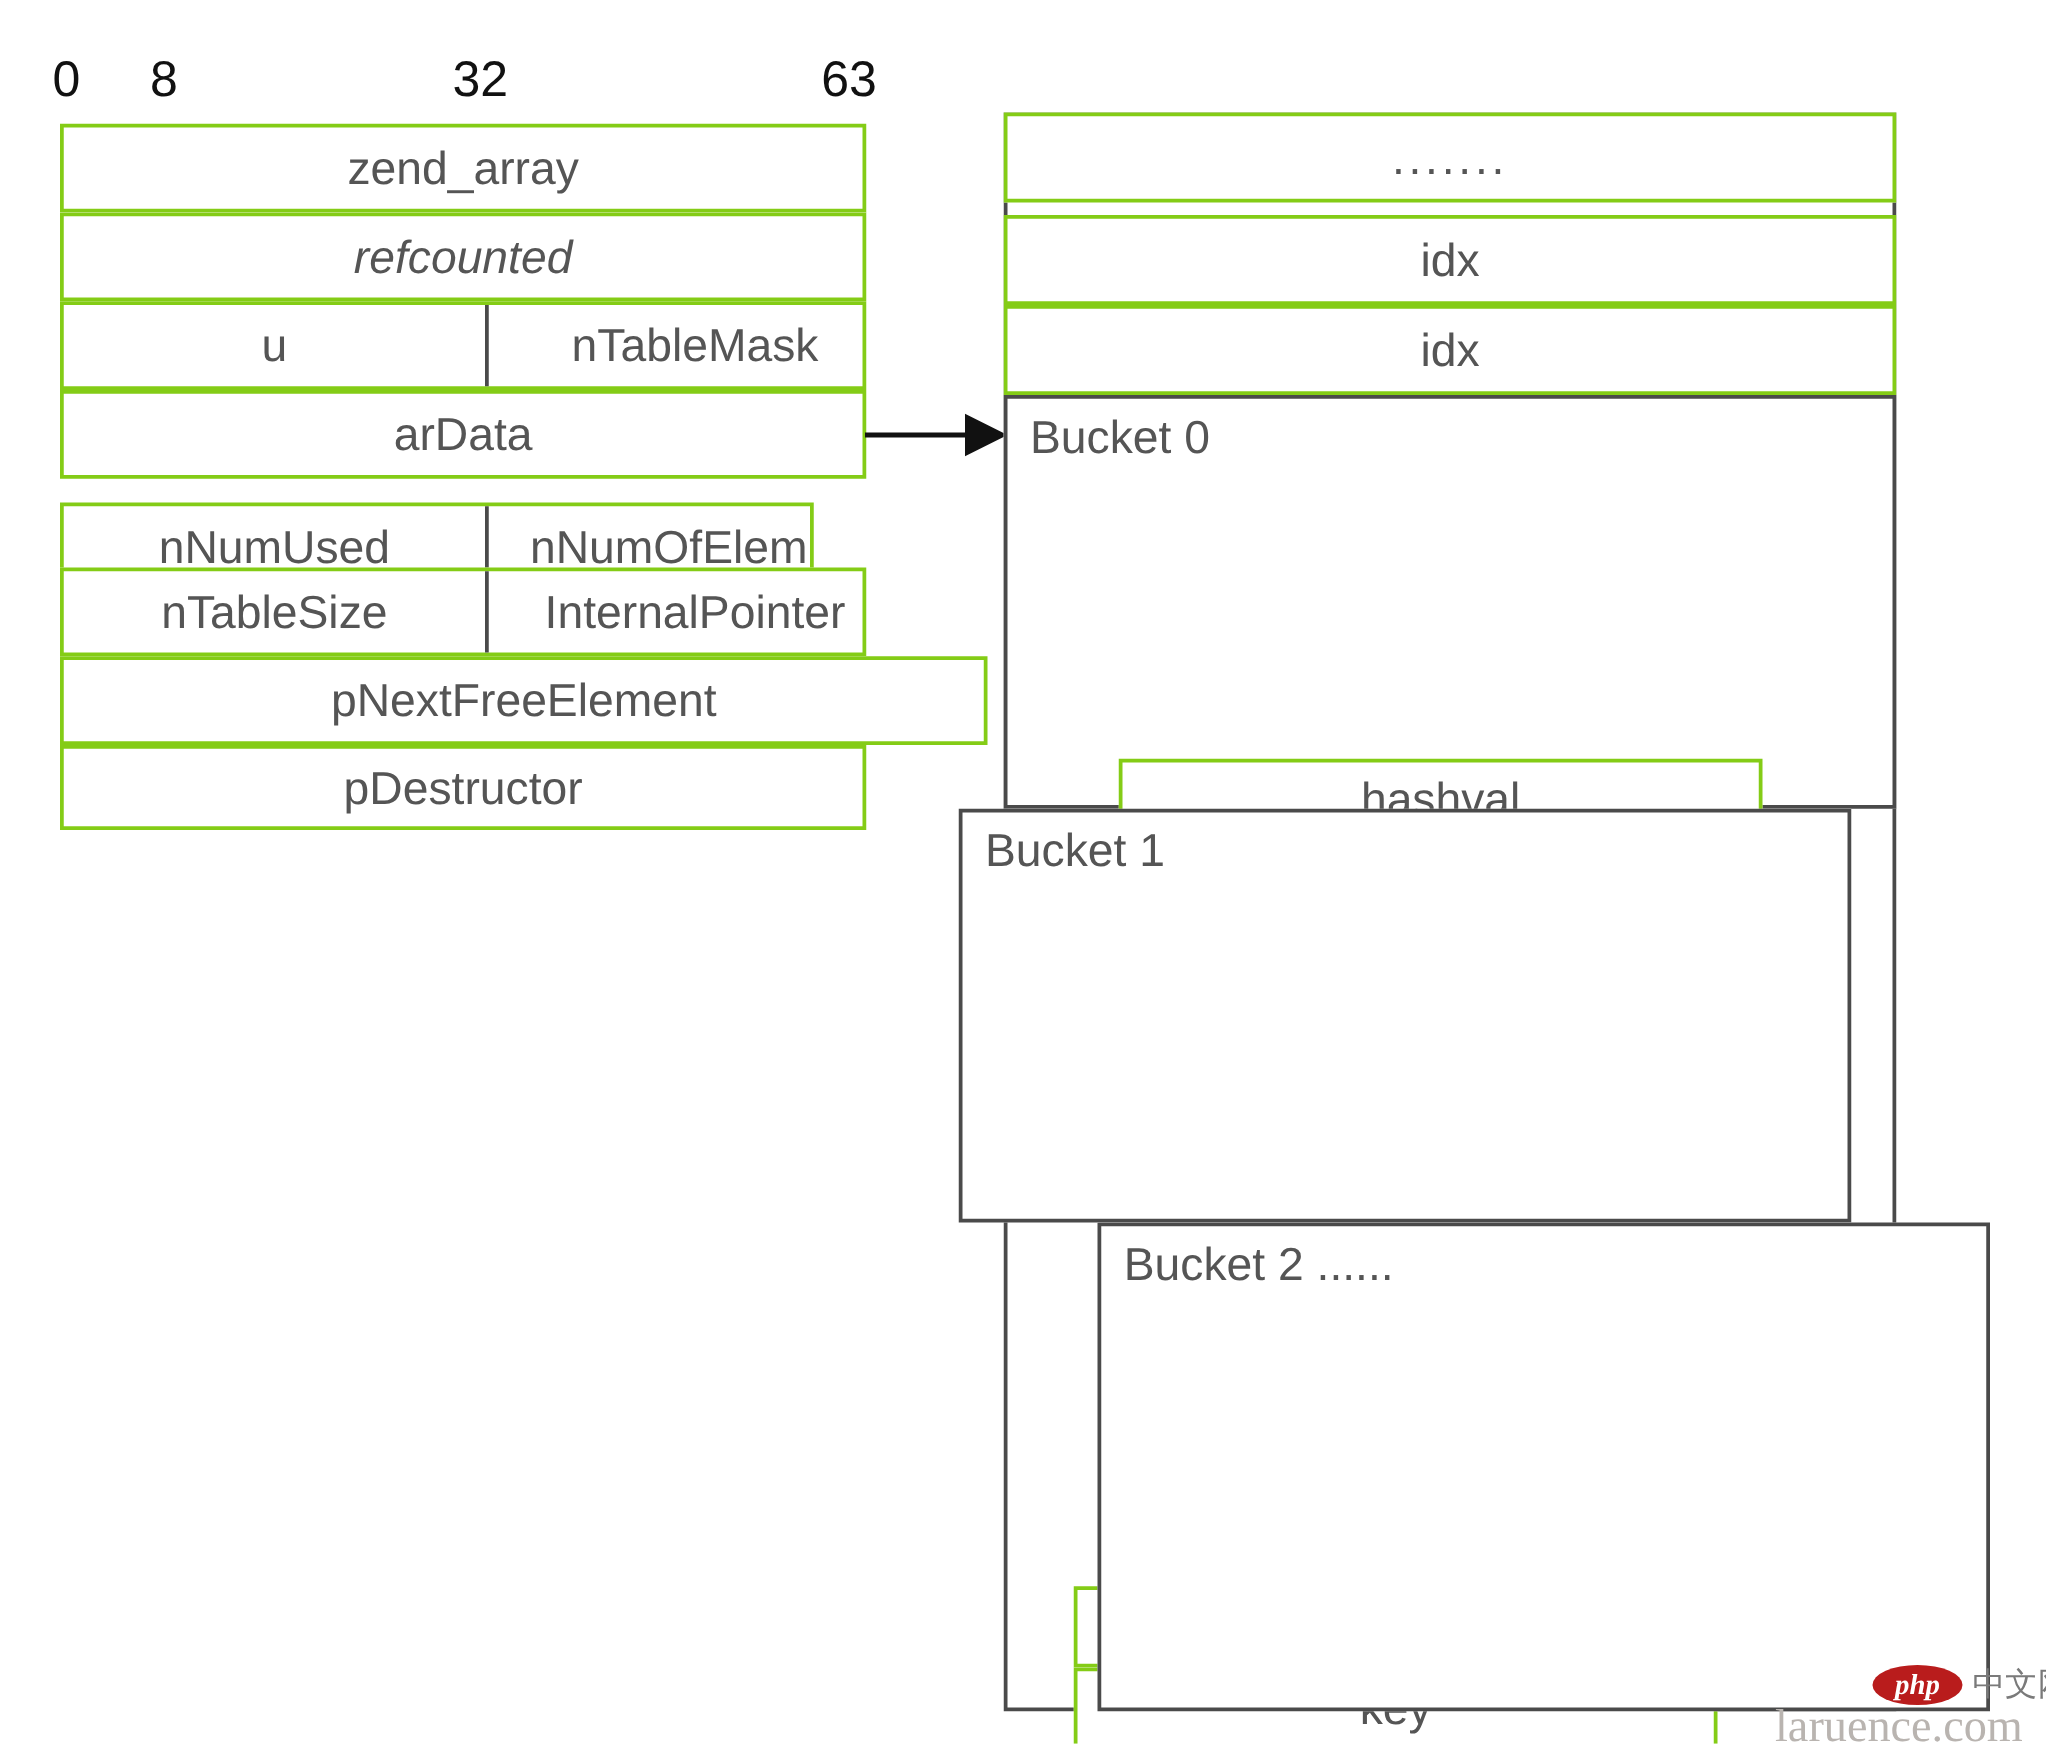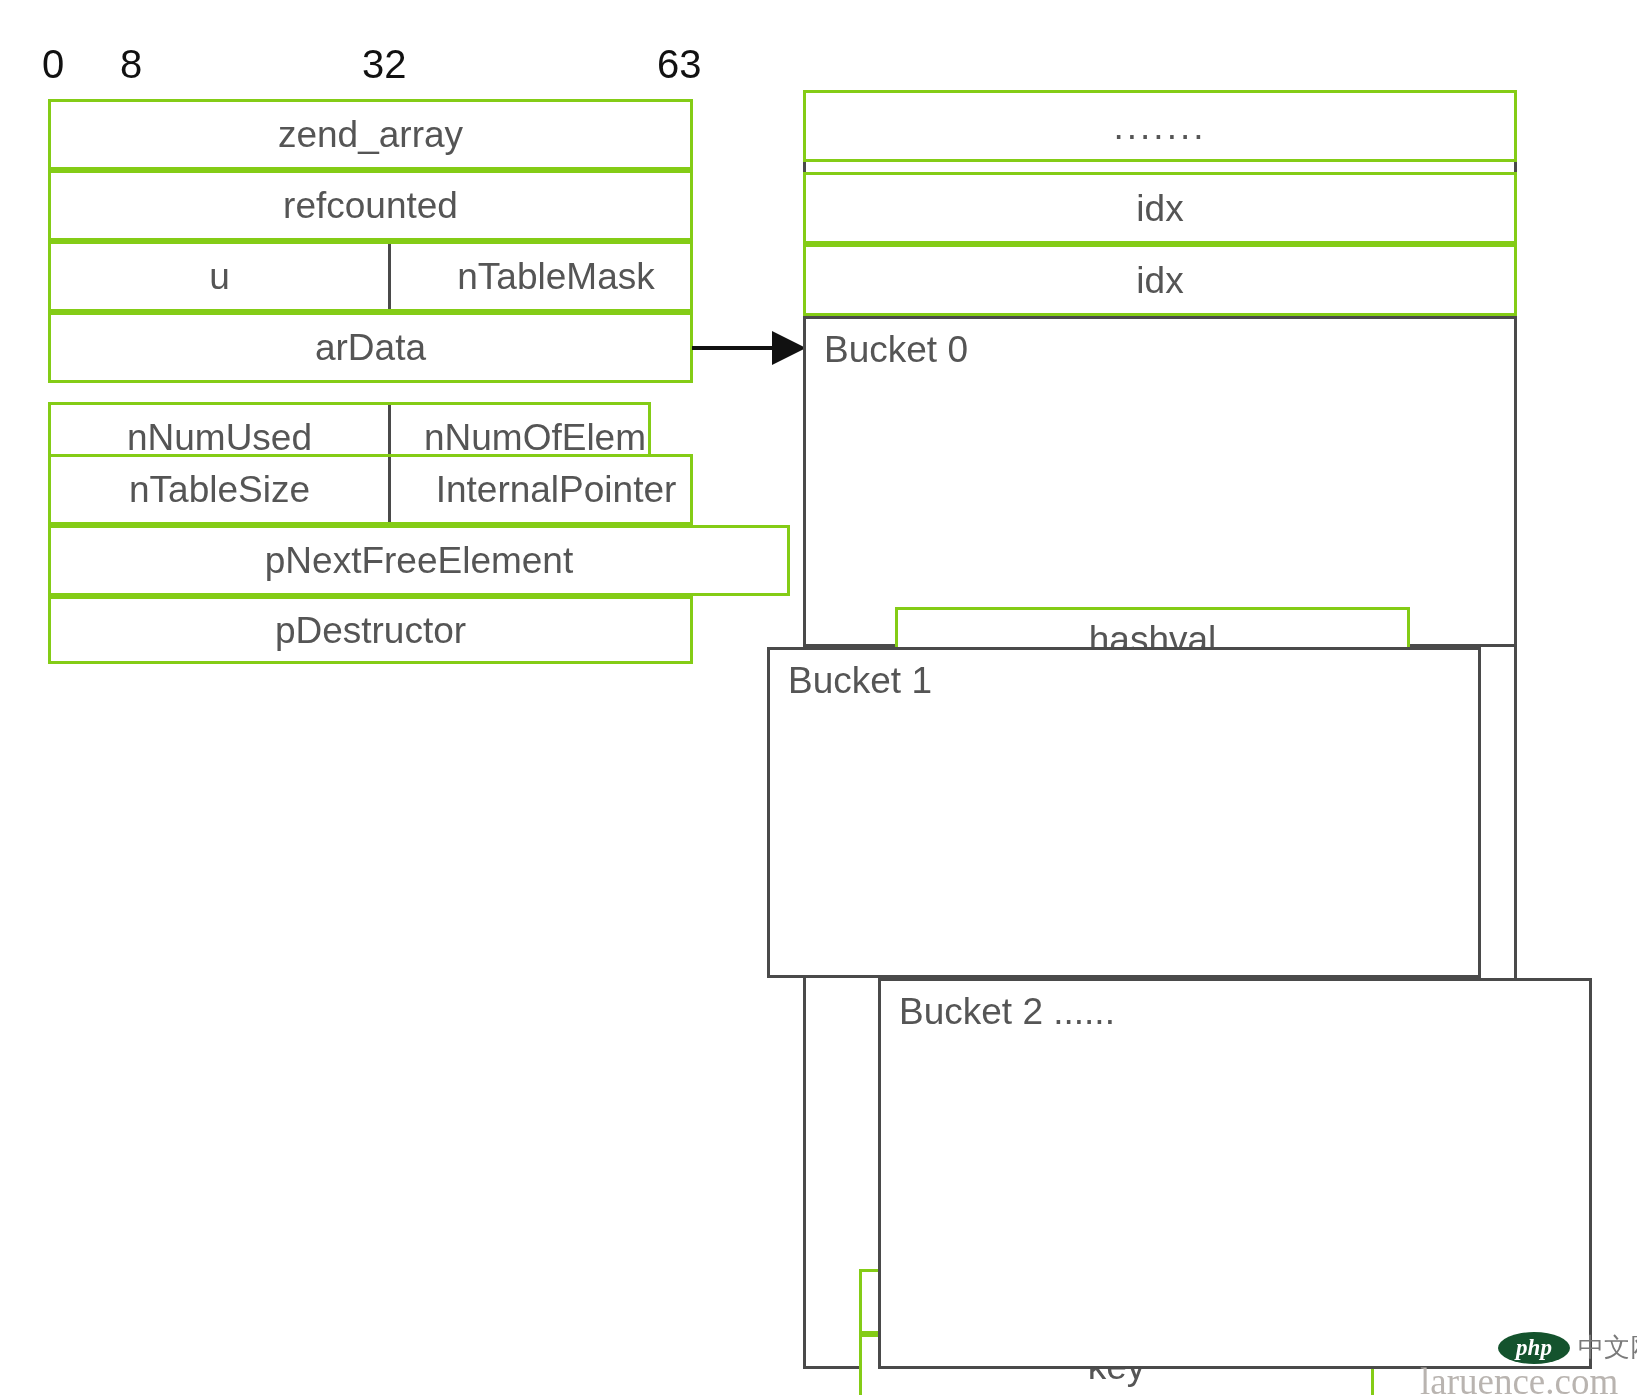--- a/index.html
+++ b/index.html
@@ -114,21 +114,21 @@
     top: 0px;
     display: flex;
     align-items: center;
     gap: 8px;
   }
   .wm-php {
     display: inline-block;
     width: 72px;
     height: 32px;
     border-radius: 50%;
-    background: #14532d;
+    background: #b91c1c;
     color: #ffffff;
     font-family: "Liberation Serif", serif;
     font-style: italic;
     font-weight: bold;
     font-size: 23px;
     line-height: 32px;
     text-align: center;
   }
   .wm-cn {
     font-family: "Liberation Sans", sans-serif;
@@ -150,21 +150,21 @@
   </div>
 
   <div>
 
     <div class="row" style="left:48px; top:99px; width:645px; height:71px;">
       <div class="cell">
         <span class="label">zend_array</span>
       </div>
     </div>
 
-    <div class="row" style="left:48px; top:170px; width:645px; height:71px;">
+    <div class="row" style="left:48px; top:170px; width:645px; height:71px;font-style:italic;">
       <div class="cell">
         <span class="label">refcounted</span>
       </div>
     </div>
 
     <div class="row" style="left:48px; top:241px; width:645px; height:71px;">
       <div class="cell" style="flex:0 0 337px;">
         <span class="label">u</span>
       </div>
       <div class="cell">

